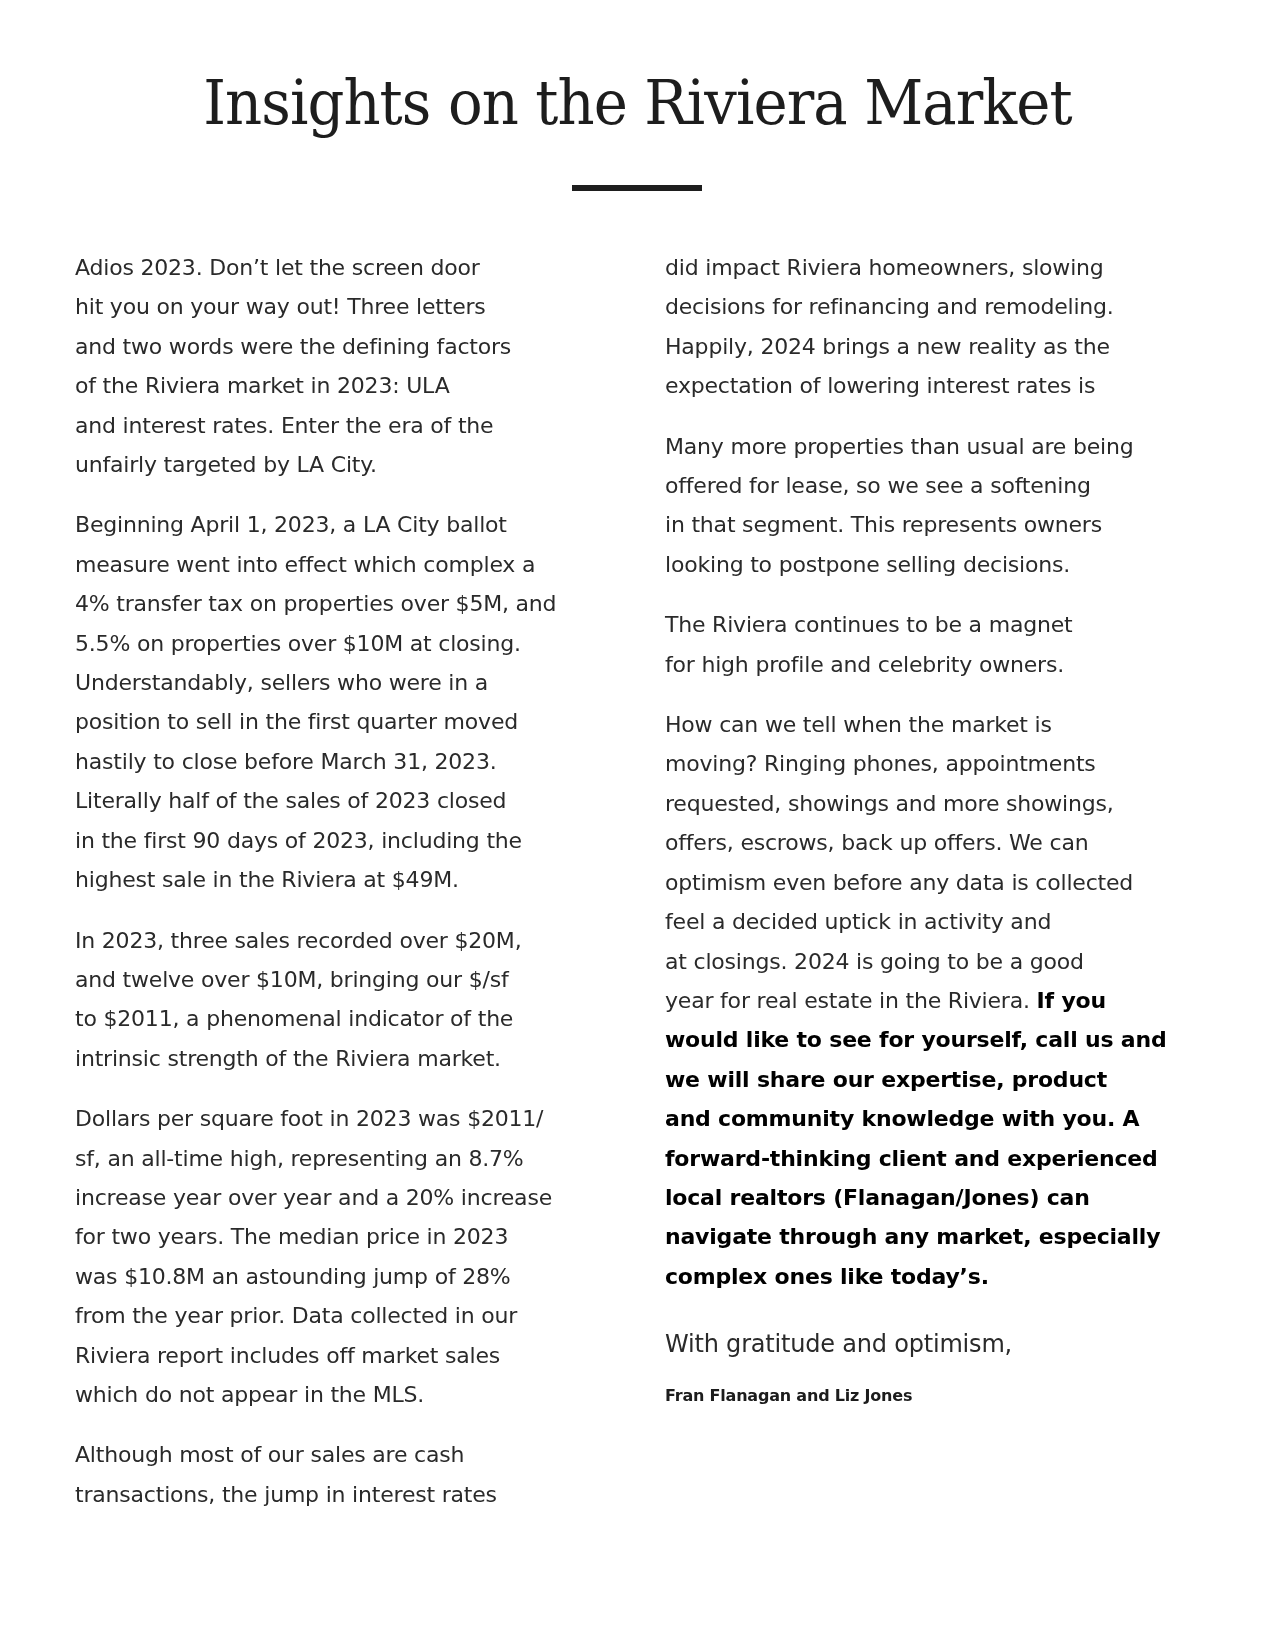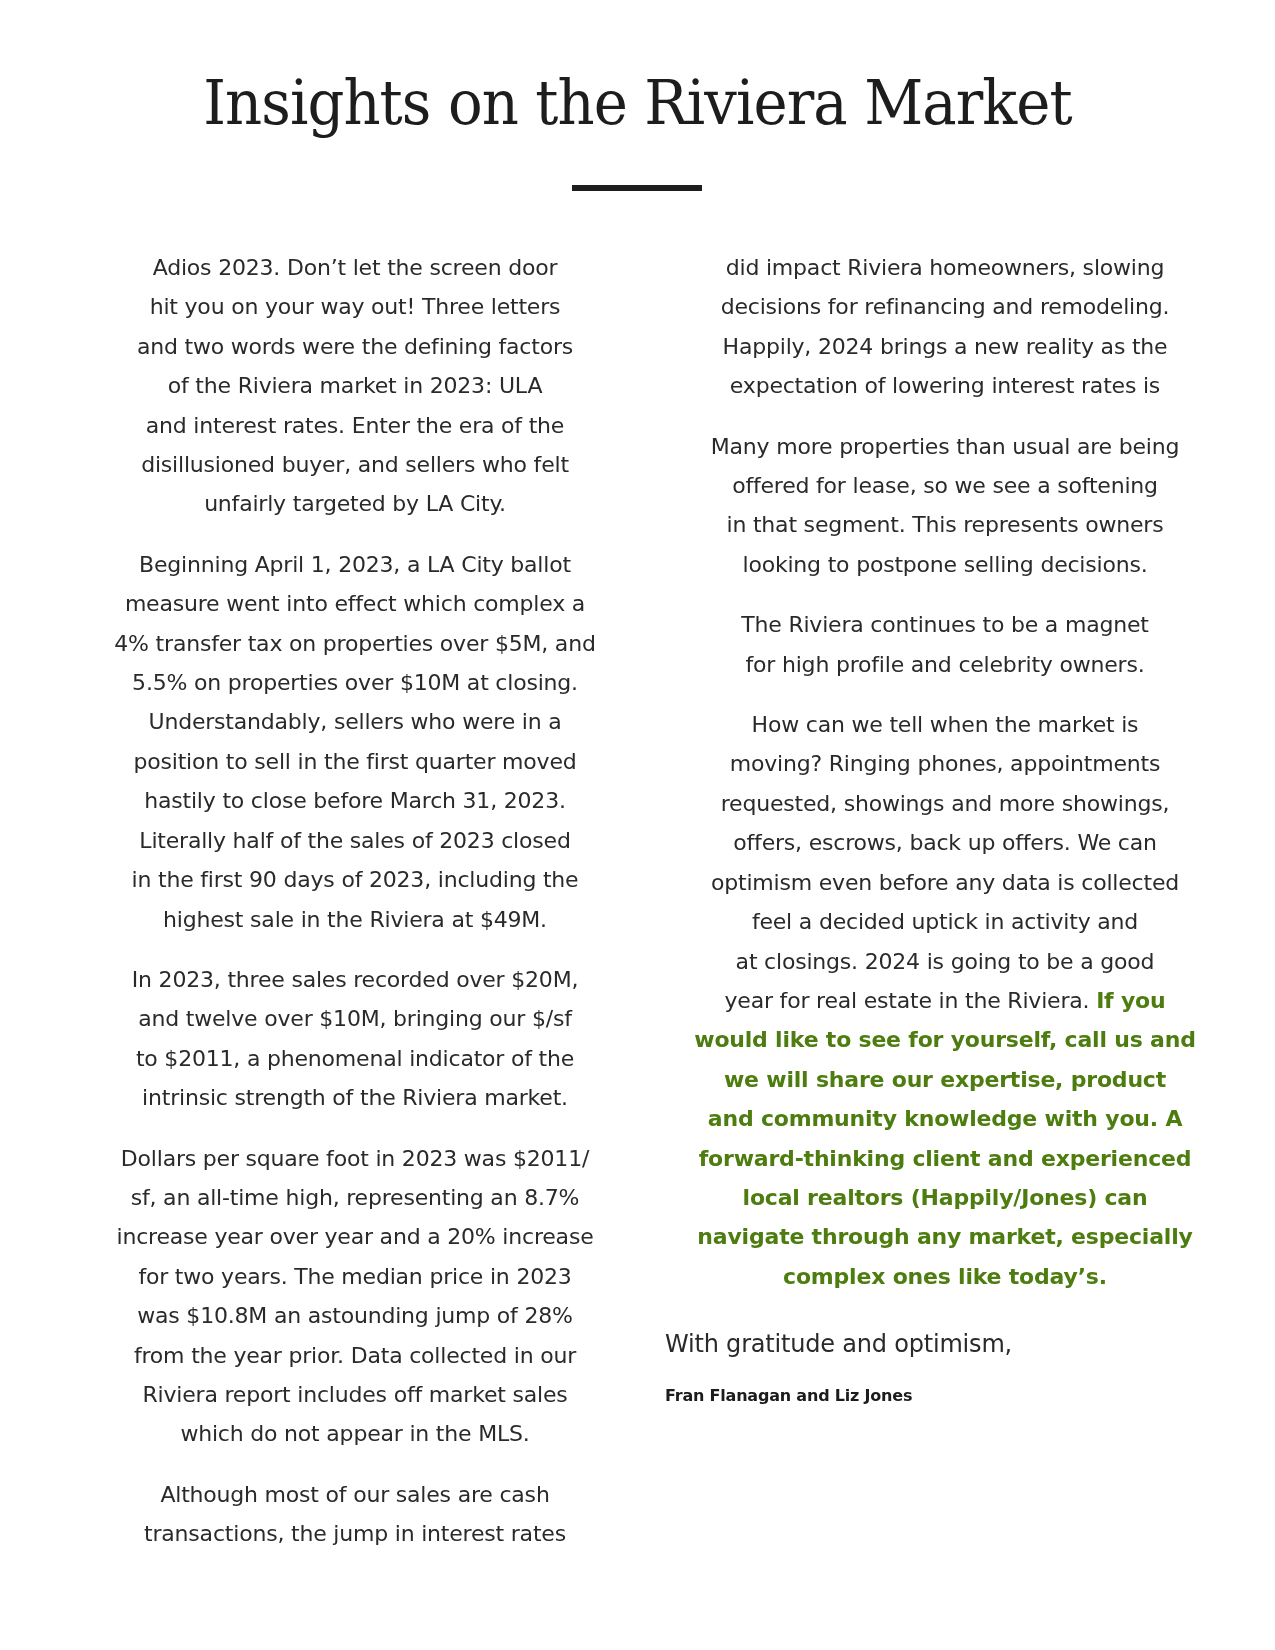--- a/index.html
+++ b/index.html
@@ -50,25 +50,24 @@
       margin: 0 0 21px 0;
       font-size: 22px;
       line-height: 39.4px;
       color: #2a2a2a;
       font-weight: normal;
       letter-spacing: -0.2px;
     }
     .line {
       display: block;
       white-space: nowrap;
-      text-align: center;
     }
     .bold {
       font-weight: bold;
-      color: #4d7c0f;
+      color: #000000;
     }
     .signoff {
       margin: 8px 0 0 0;
       font-size: 24px;
       line-height: 54px;
       color: #2a2a2a;
       letter-spacing: -0.2px;
     }
     .signature {
       margin: 0;
@@ -85,21 +84,20 @@
 <h1 class="title">Insights on the Riviera Market</h1>
 <div class="title-rule"></div>
 
 <div class="column col-left">
   <p class="para">
     <span class="line">Adios 2023. Don’t let the screen door</span>
     <span class="line">hit you on your way out! Three letters</span>
     <span class="line">and two words were the defining factors</span>
     <span class="line">of the Riviera market in 2023: ULA</span>
     <span class="line">and interest rates. Enter the era of the</span>
-    <span class="line">disillusioned buyer, and sellers who felt</span>
     <span class="line">unfairly targeted by LA City.</span>
   </p>
   <p class="para">
     <span class="line">Beginning April 1, 2023, a LA City ballot</span>
     <span class="line">measure went into effect which complex a</span>
     <span class="line">4% transfer tax on properties over $5M, and</span>
     <span class="line">5.5% on properties over $10M at closing.</span>
     <span class="line">Understandably, sellers who were in a</span>
     <span class="line">position to sell in the first quarter moved</span>
     <span class="line">hastily to close before March 31, 2023.</span>
@@ -152,19 +150,19 @@
     <span class="line">requested, showings and more showings,</span>
     <span class="line">offers, escrows, back up offers. We can</span>
     <span class="line">optimism even before any data is collected</span>
     <span class="line">feel a decided uptick in activity and</span>
     <span class="line">at closings. 2024 is going to be a good</span>
     <span class="line"><span>year for real estate in the Riviera. </span><span class="bold">If you</span></span>
     <span class="line bold">would like to see for yourself, call us and</span>
     <span class="line bold">we will share our expertise, product</span>
     <span class="line bold">and community knowledge with you. A</span>
     <span class="line bold">forward-thinking client and experienced</span>
-    <span class="line bold">local realtors (Happily/Jones) can</span>
+    <span class="line bold">local realtors (Flanagan/Jones) can</span>
     <span class="line bold">navigate through any market, especially</span>
     <span class="line bold">complex ones like today’s.</span>
   </p>
   <p class="signoff">With gratitude and optimism,</p>
   <p class="signature">Fran Flanagan and Liz Jones</p>
 </div>
 
 </body></html>

